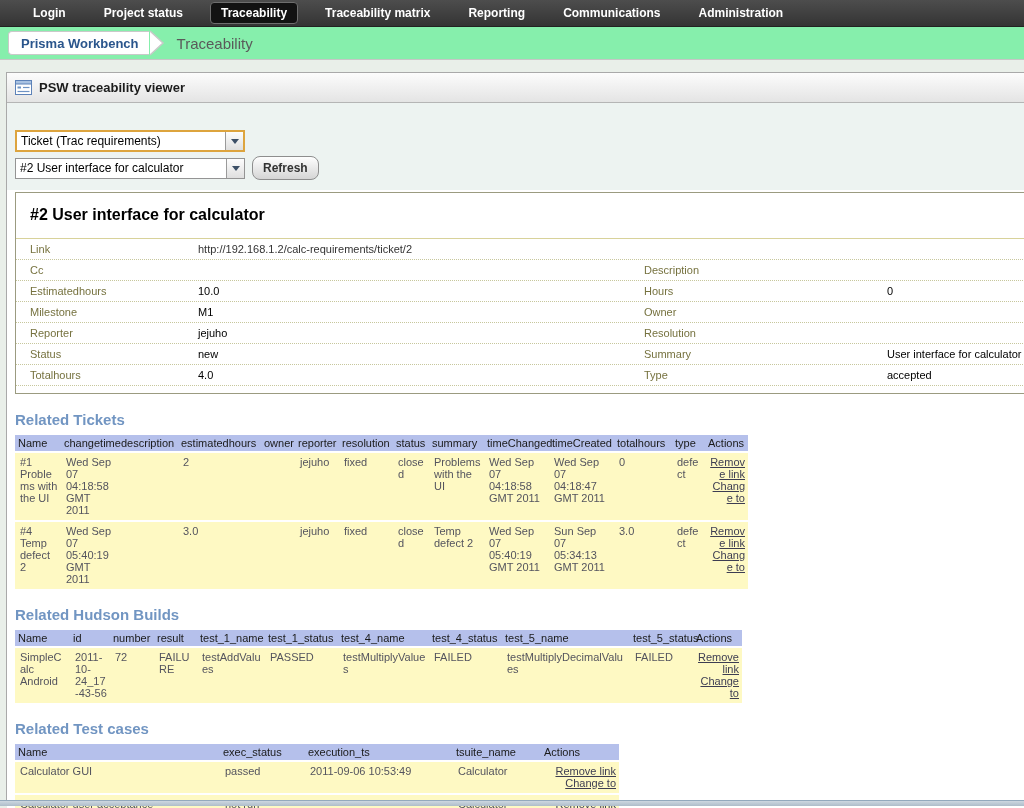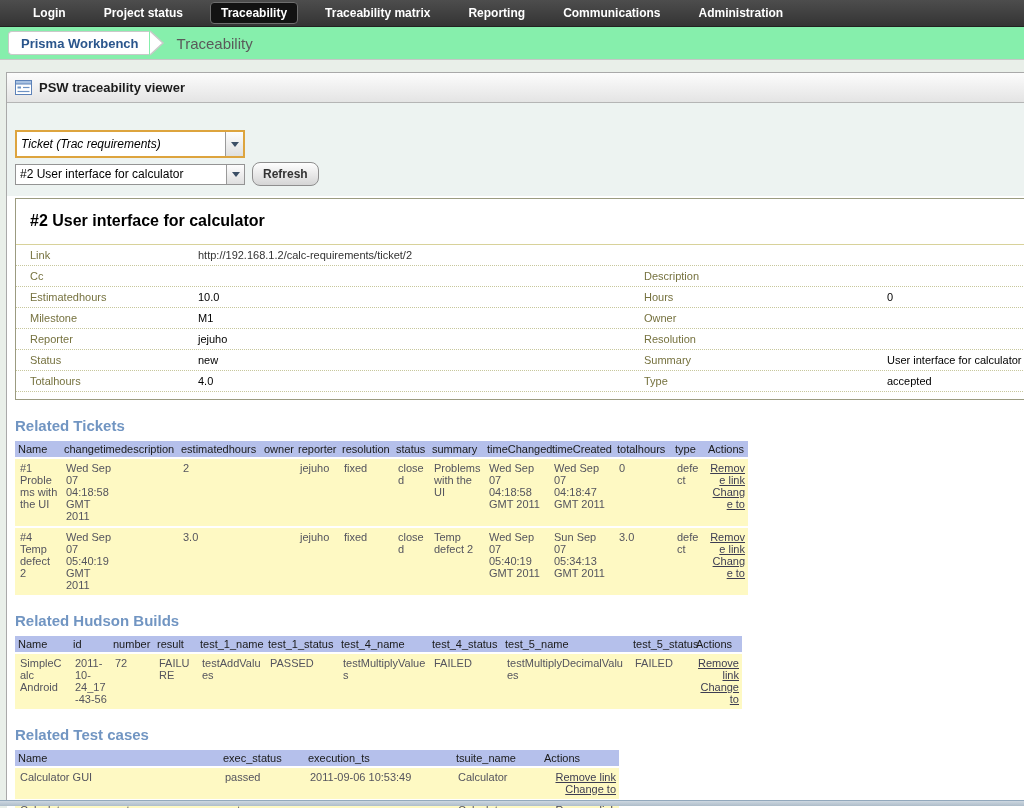--- a/index.html
+++ b/index.html
@@ -85,21 +85,21 @@
   
   .selects-strip { background: #edf3f1; padding: 27px 0 10px 8px; }
   .fake-select {
     width: 230px; height: 21px;
     background: #fff;
     border: 1px solid #949494;
     display: flex; align-items: center;
     font-size: 12px; color: #000;
     cursor: pointer;
   }
-  .fake-select.focused { border: 2px solid #dda43e; height: 28px; font-style: italic; }
+  .fake-select.focused { border: 2px solid #dda43e; height: 22px; }
   .fake-select .sel-text { flex: 1; padding-left: 4px; white-space: nowrap; overflow: hidden; }
   .fake-select .sel-arrow {
     width: 18px; align-self: stretch;
     border-left: 1px solid #9a9a9a;
     background: linear-gradient(#fdfdfd, #dfdfdf);
     display: flex; align-items: center; justify-content: center;
   }
   .fake-select .sel-arrow::after {
     content: ""; width: 0; height: 0;
     border-left: 4px solid transparent; border-right: 4px solid transparent;

